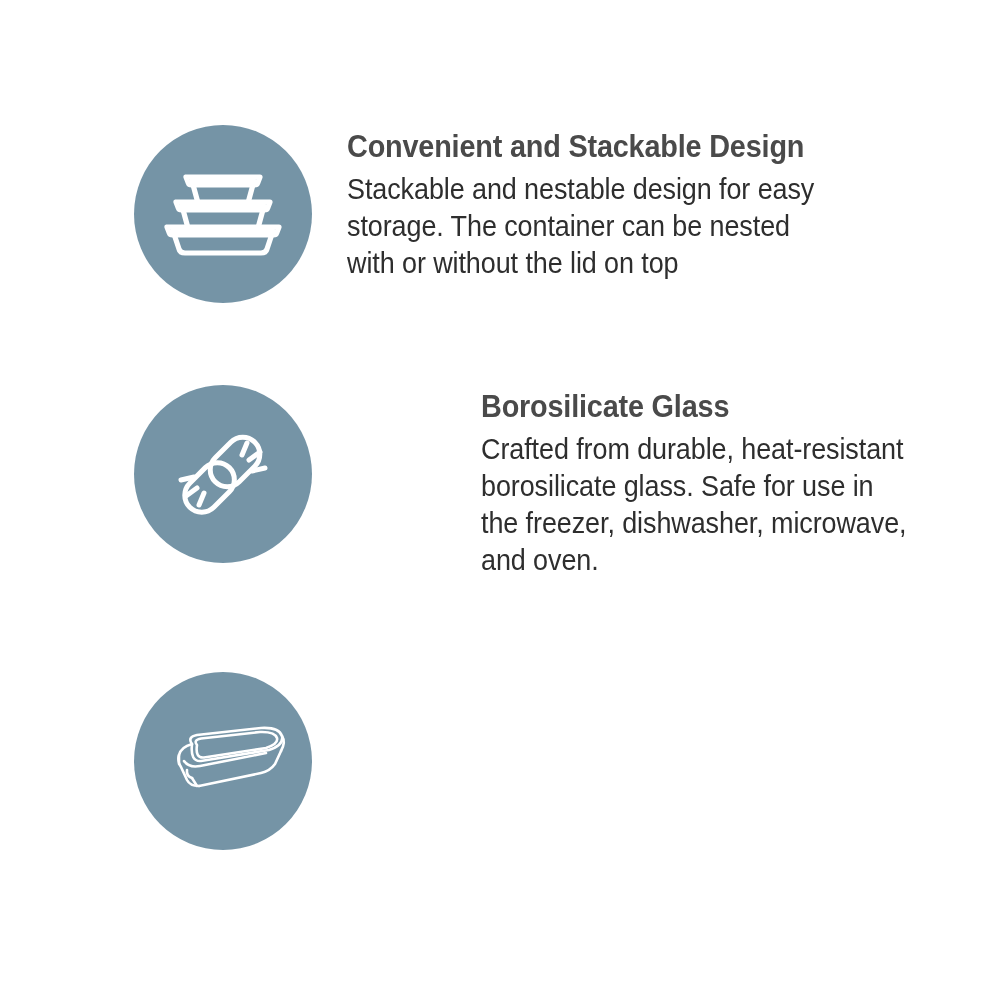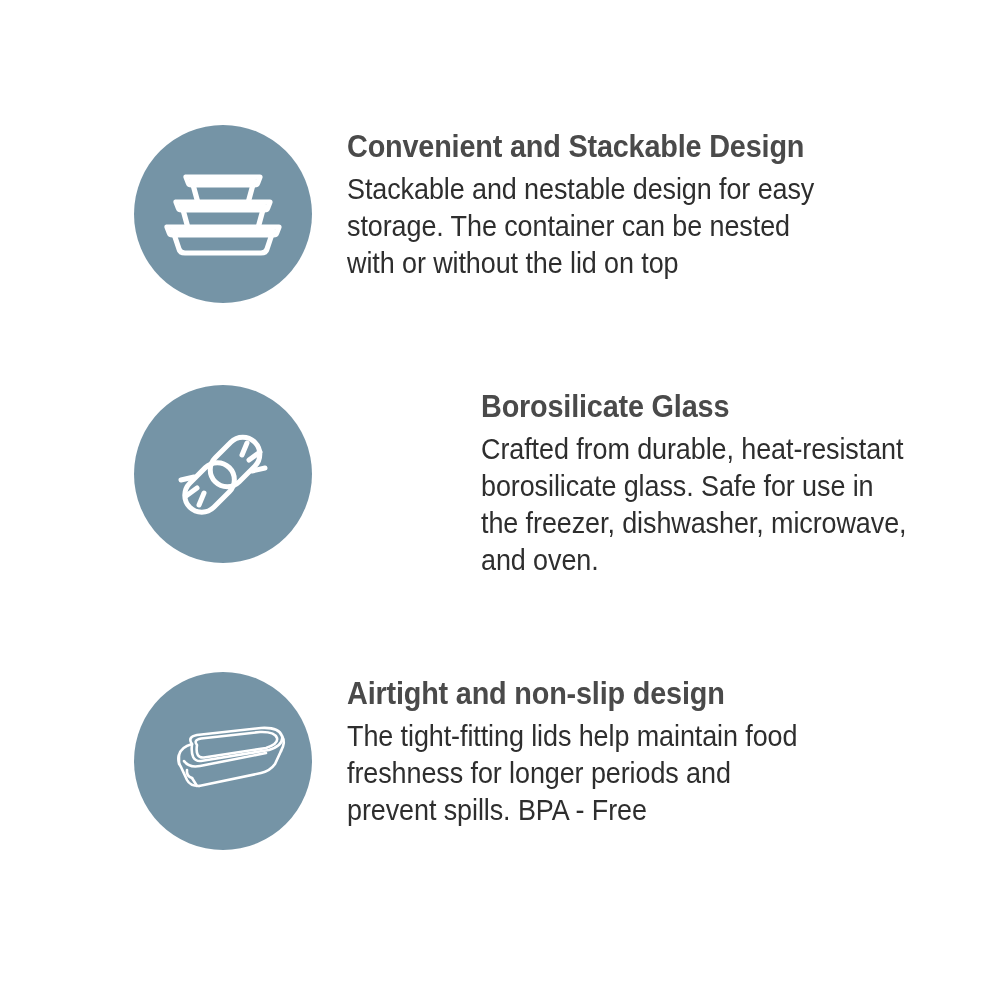--- a/index.html
+++ b/index.html
@@ -161,21 +161,15 @@
 
           <path d="M125 12 Q129 18 124 27"></path>
 
           <path d="M27 37 Q32 44 43 42 L109 29"></path>
 
           <path d="M35 54 L40 62"></path>
           <path d="M30 46 Q29 52 35 54"></path>
         </svg>
       </span>
     </div>
-    <div class="feature-text">
-      <h2 class="feature-heading">Airtight and non-slip design</h2>
-      <p class="feature-body">The tight-fitting lids help maintain food
-freshness for longer periods and
-prevent spills. BPA - Free</p>
-    </div>
   </div>
 
 </div>
 
 </body></html>

